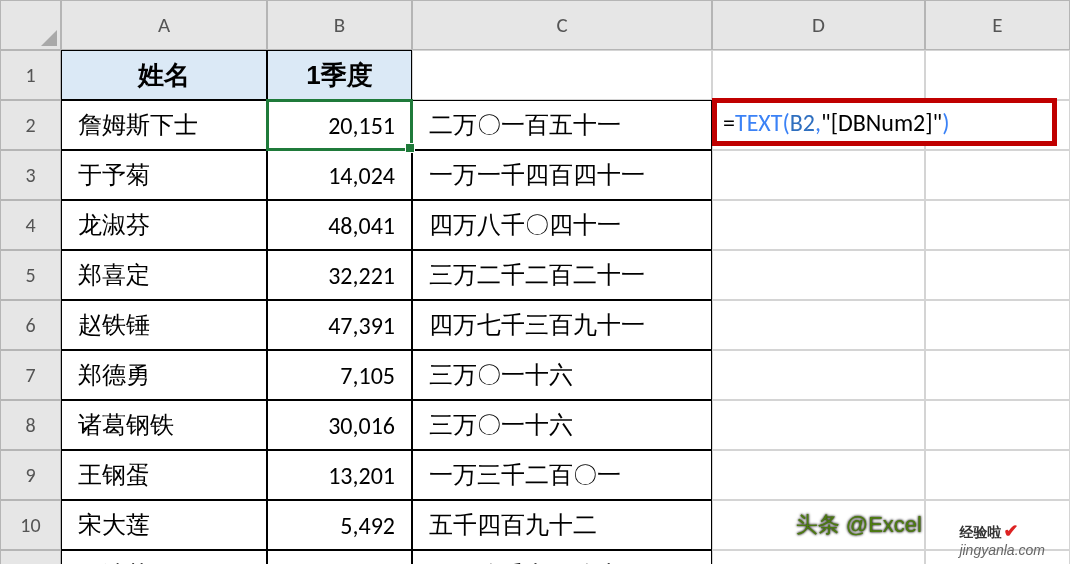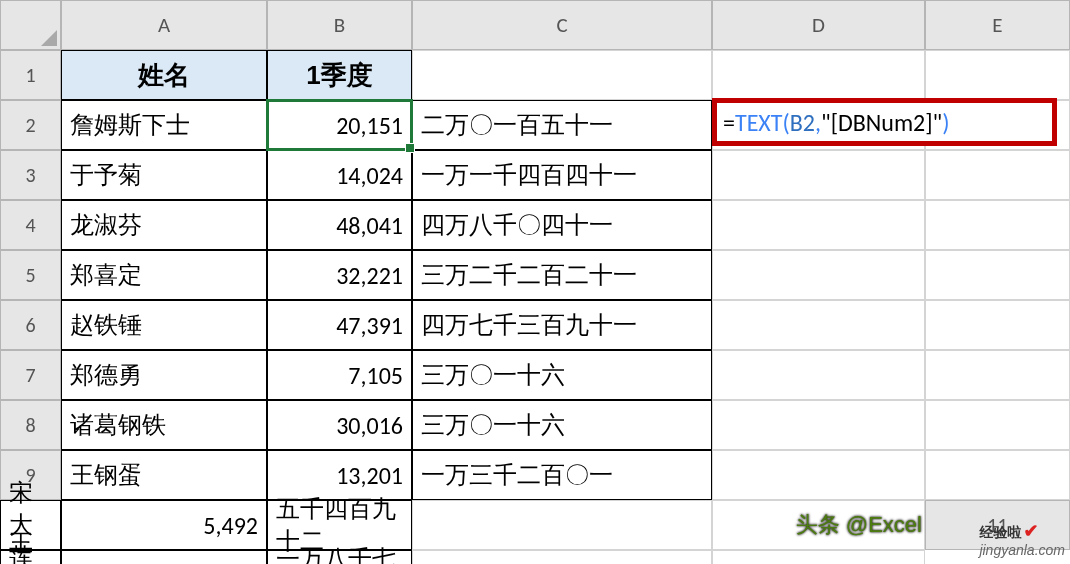--- a/index.html
+++ b/index.html
@@ -47,21 +47,21 @@
       right: 3px;
       bottom: 3px;
       width: 0; height: 0;
       border-left: 16px solid transparent;
       border-bottom: 16px solid #a9a9a9;
     }
     .cell {
       border: 1px solid #d4d4d4;
       display: flex;
       align-items: center;
-      padding: 0 8px;
+      padding: 0 16px;
       font-size: 24px;
       color: #000;
     }
     .th1 {
       background: #dbe9f6;
       border: 1.5px solid #000;
       font-weight: bold;
       justify-content: center;
       font-size: 26px;
     }
@@ -116,21 +116,21 @@
       right: 148px;
       bottom: 24px;
       color: #4d7c0f;
       font-size: 22px;
       font-weight: 500;
       text-shadow: 0 0 3px rgba(0,0,0,0.8), 0 0 2px rgba(0,0,0,0.8);
       font-family: "Microsoft YaHei", sans-serif;
     }
     .watermark2 {
       position: absolute;
-      right: 5px;
+      right: 25px;
       bottom: 6px;
       font-size: 14px;
       color: #666;
       font-style: italic;
       font-family: Arial, sans-serif;
     }
     .watermark2 .logo-e {
       font-weight: bold;
       font-style: normal;
       color: #333;
@@ -211,20 +211,21 @@
   <div class="cell"></div>
   <div class="cell"></div>
 
   <div class="rowhdr">9</div>
   <div class="cell bcell name">王钢蛋</div>
   <div class="cell bcell num">13,201</div>
   <div class="cell bcell ctext">一万三千二百〇一</div>
   <div class="cell"></div>
   <div class="cell"></div>
 
+  <div class="rowhdr">10</div>
   <div class="cell bcell name">宋大莲</div>
   <div class="cell bcell num">5,492</div>
   <div class="cell bcell ctext">五千四百九十二</div>
   <div class="cell"></div>
   <div class="cell"></div>
 
   <div class="rowhdr">11</div>
   <div class="cell bcell name">王洁芳</div>
   <div class="cell bcell num">18,782</div>
   <div class="cell bcell ctext">一万八千七百八十二</div>

